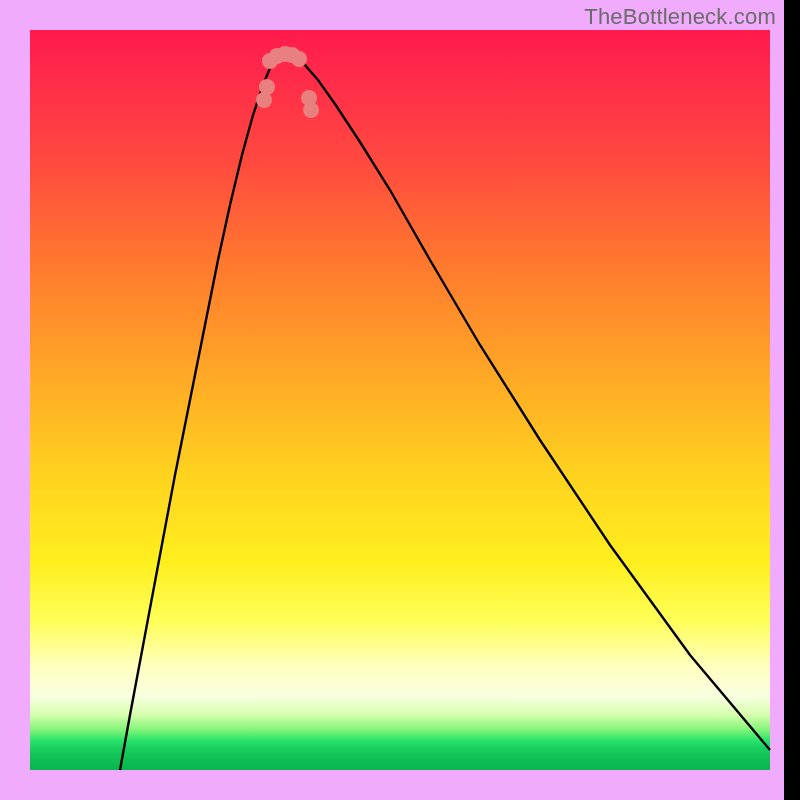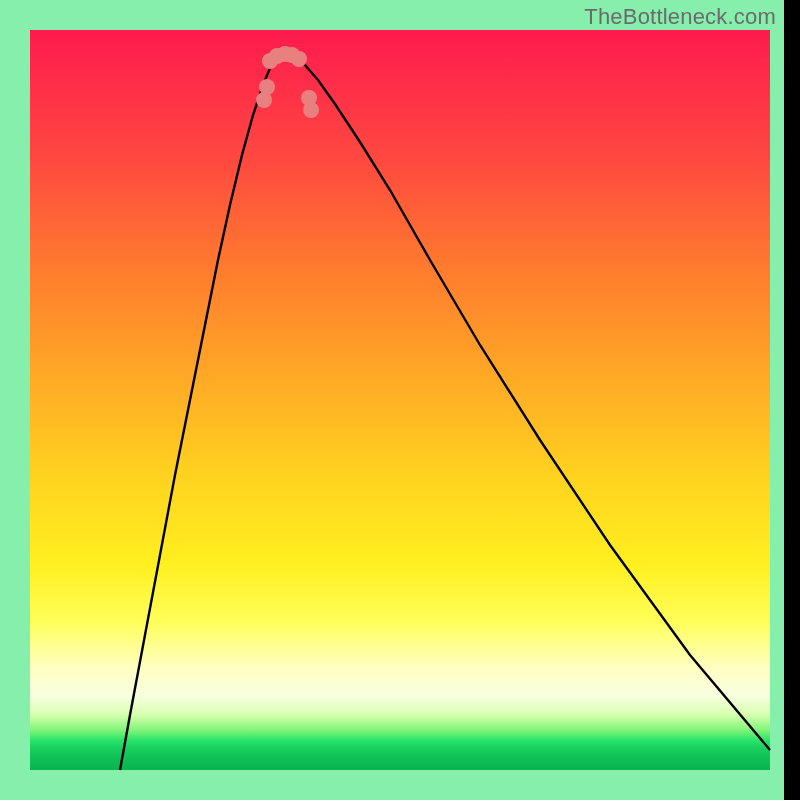--- a/index.html
+++ b/index.html
@@ -8,21 +8,21 @@
     width: 800px;
     height: 800px;
     background: #000;
     overflow: hidden;
     font-family: Arial, Helvetica, sans-serif;
   }
   .frame {
     position: absolute;
     left: 0; top: 0;
     width: 784px; height: 800px;
-    background: #86efac;
+    background: #f0abfc;
   }
   .plot-area {
     position: absolute;
     left: 30px;
     top: 30px;
     width: 740px;
     height: 740px;
     
     background: linear-gradient(
       to bottom,

